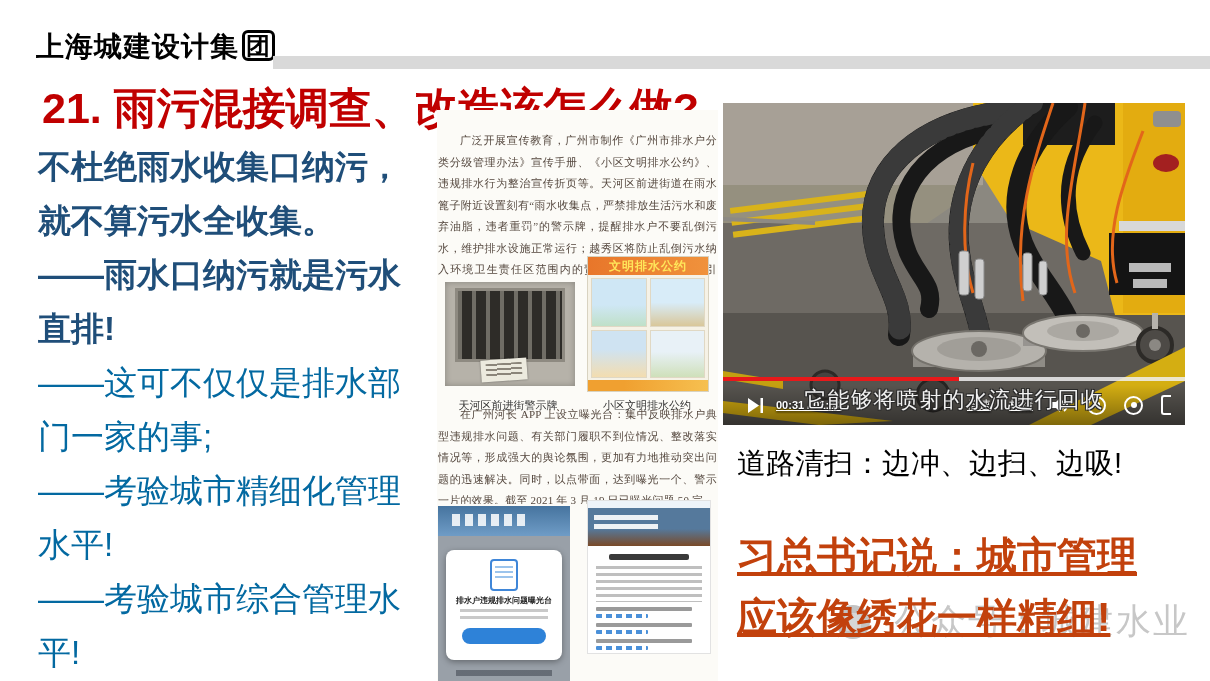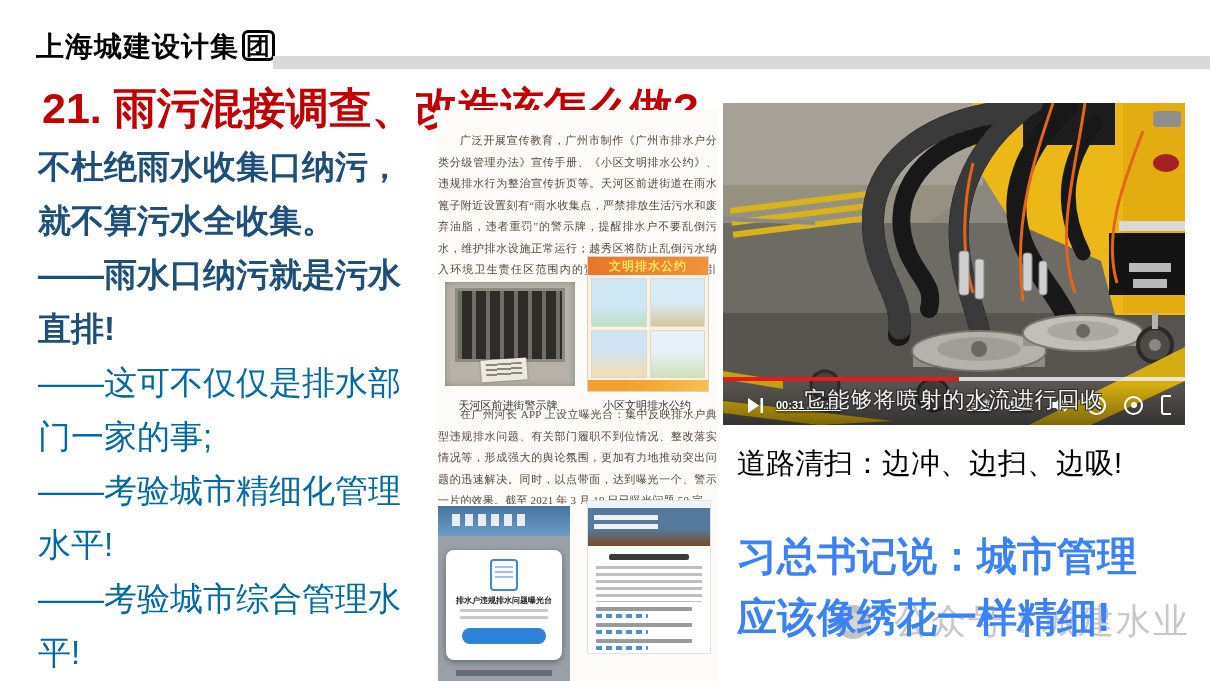--- a/index.html
+++ b/index.html
@@ -105,22 +105,22 @@
   .vlabel{cursor:pointer;text-shadow:0 1px 2px #000;}
   .vcircle{width:15px;height:15px;border:2px solid #fff;border-radius:50%;position:relative;cursor:pointer;}
   .vcircle::after{content:"";position:absolute;left:4.5px;top:4.5px;width:6px;height:6px;
         border-radius:2px;background:#fff;}
   .vcircle.rec::after{border-radius:50%;}
   .vsliver{width:8px;height:16px;border:2px solid #fff;border-right:none;border-radius:3px 0 0 3px;
         margin-right:-10px;cursor:pointer;}
 
   
   .video-caption{position:absolute;left:737px;top:444px;font-size:29px;color:#000;white-space:nowrap;}
-  .red-quote{position:absolute;left:737px;top:526px;font-size:40px;font-weight:bold;color:#3b82f6;
-        line-height:61px;z-index:2;white-space:nowrap;}
+  .red-quote{position:absolute;left:737px;top:526px;font-size:40px;font-weight:bold;color:#c2410c;
+        line-height:61px;z-index:2;white-space:nowrap;text-decoration:underline;}
   .watermark{position:absolute;left:836px;top:598px;z-index:1;color:#C7C7C7;font-size:35px;
         display:flex;align-items:center;gap:24px;letter-spacing:2px;white-space:nowrap;}
   .wm-circle{width:34px;height:34px;border-radius:50%;background:#c3c3c3;flex:0 0 auto;position:relative;}
   .wm-circle::after{content:"";position:absolute;left:9px;top:8px;width:16px;height:18px;
         background:#d6d6d6;border-radius:3px;}
 </style>
 </head>
 <body>
 
 <div class="slide">

